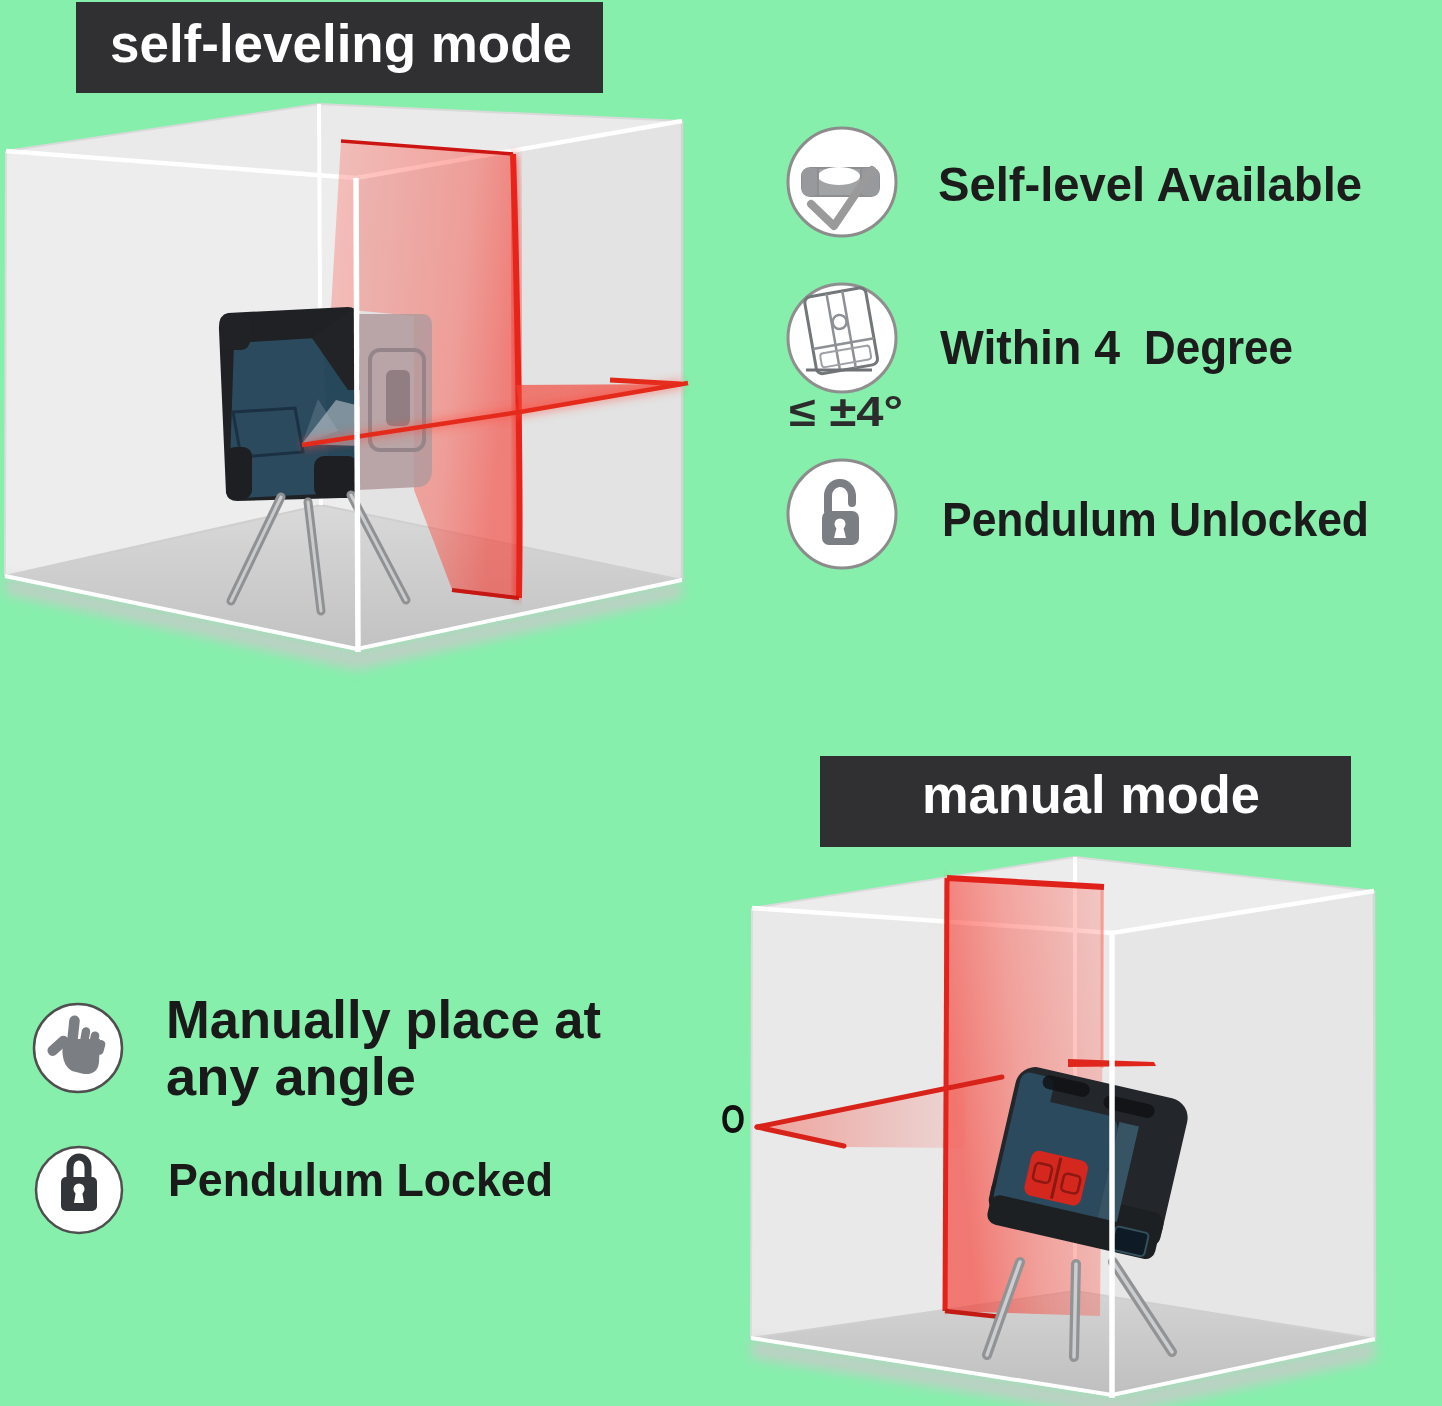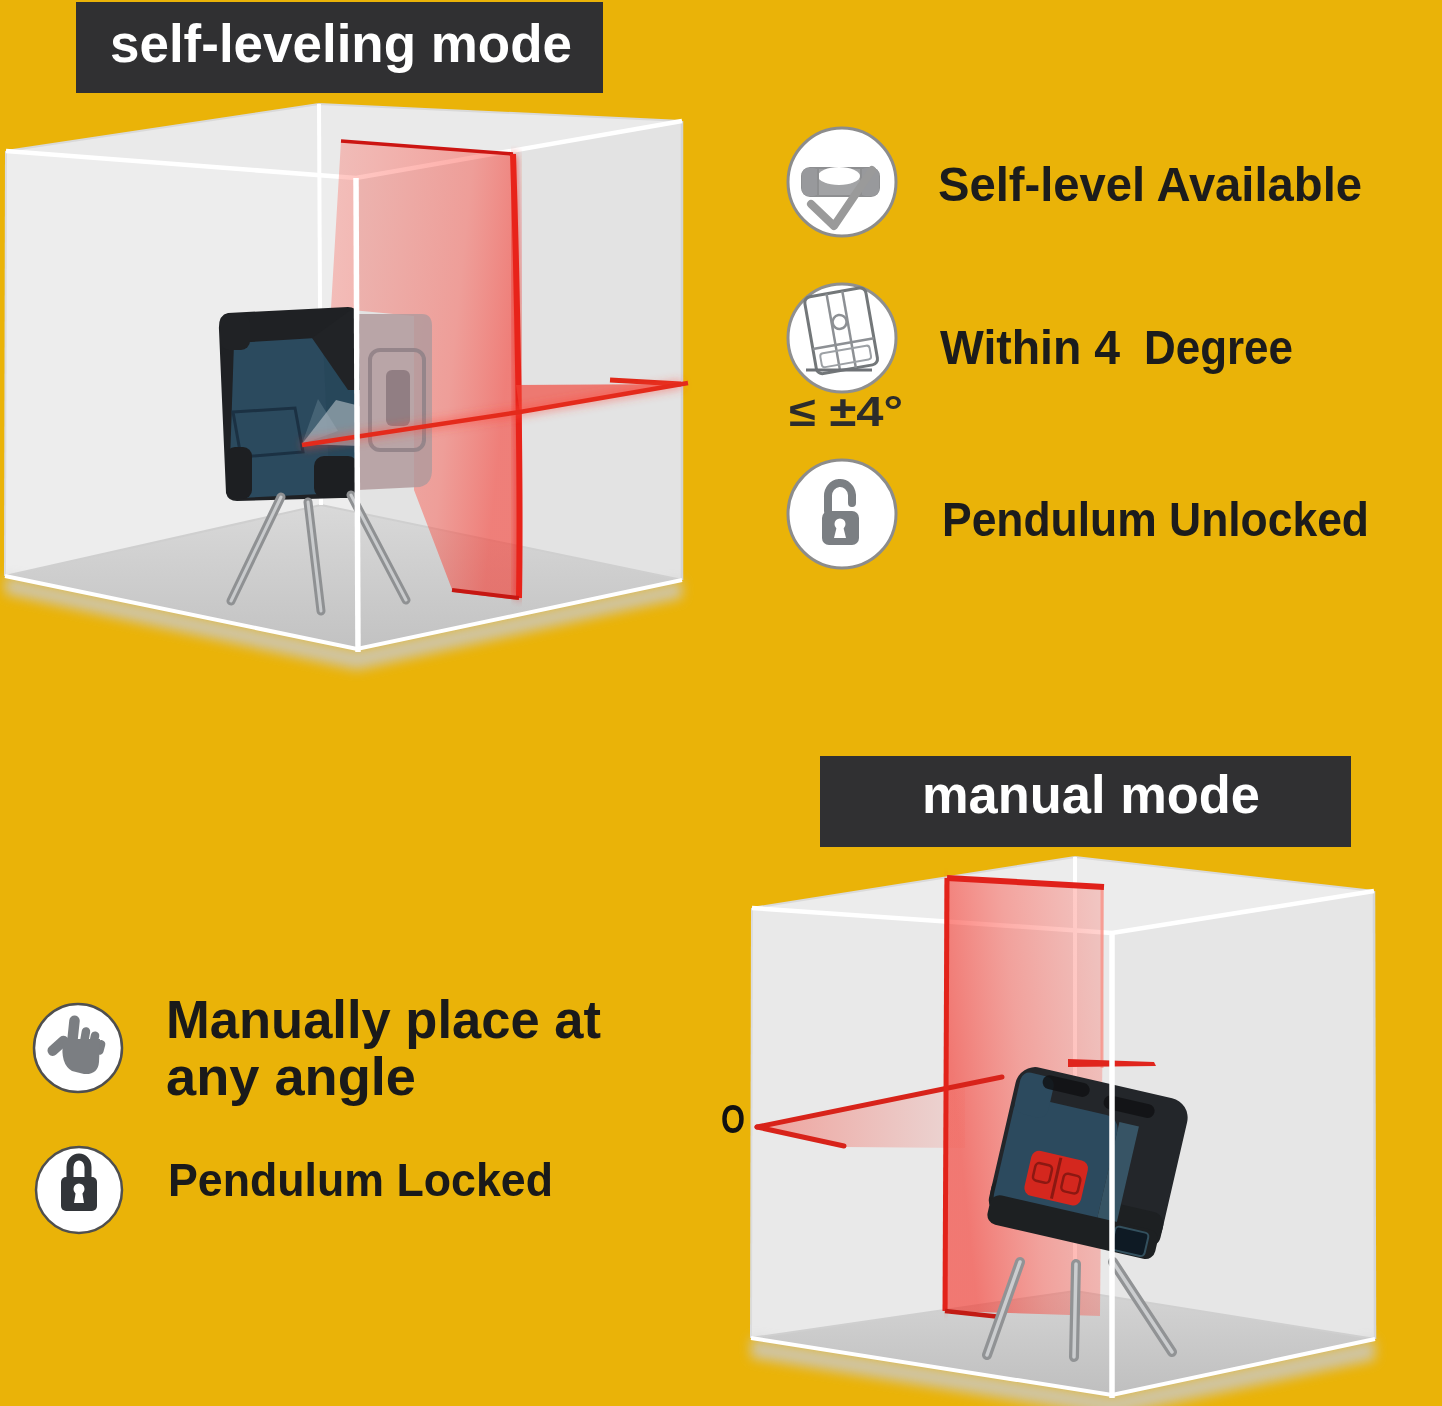--- a/index.html
+++ b/index.html
@@ -1,16 +1,16 @@
 <!DOCTYPE html>
 <html><head>
 <meta charset="utf-8">
 <style>
   html,body{margin:0;padding:0;background:#fff;}
-  #page{position:relative;width:1442px;height:1406px;background:#eab308;overflow:hidden;
+  #page{position:relative;width:1442px;height:1406px;background:#86efac;overflow:hidden;
         font-family:"Liberation Sans", sans-serif;}
   svg{position:absolute;left:0;top:0;}
 </style>
 </head>
 <body>
 <div id="page">
 <svg width="1442" height="1406" viewBox="0 0 1442 1406">
 <defs>
   <linearGradient id="floor1" x1="0" y1="0" x2="0" y2="1">
     <stop offset="0" stop-color="#d9d9d9"></stop>

